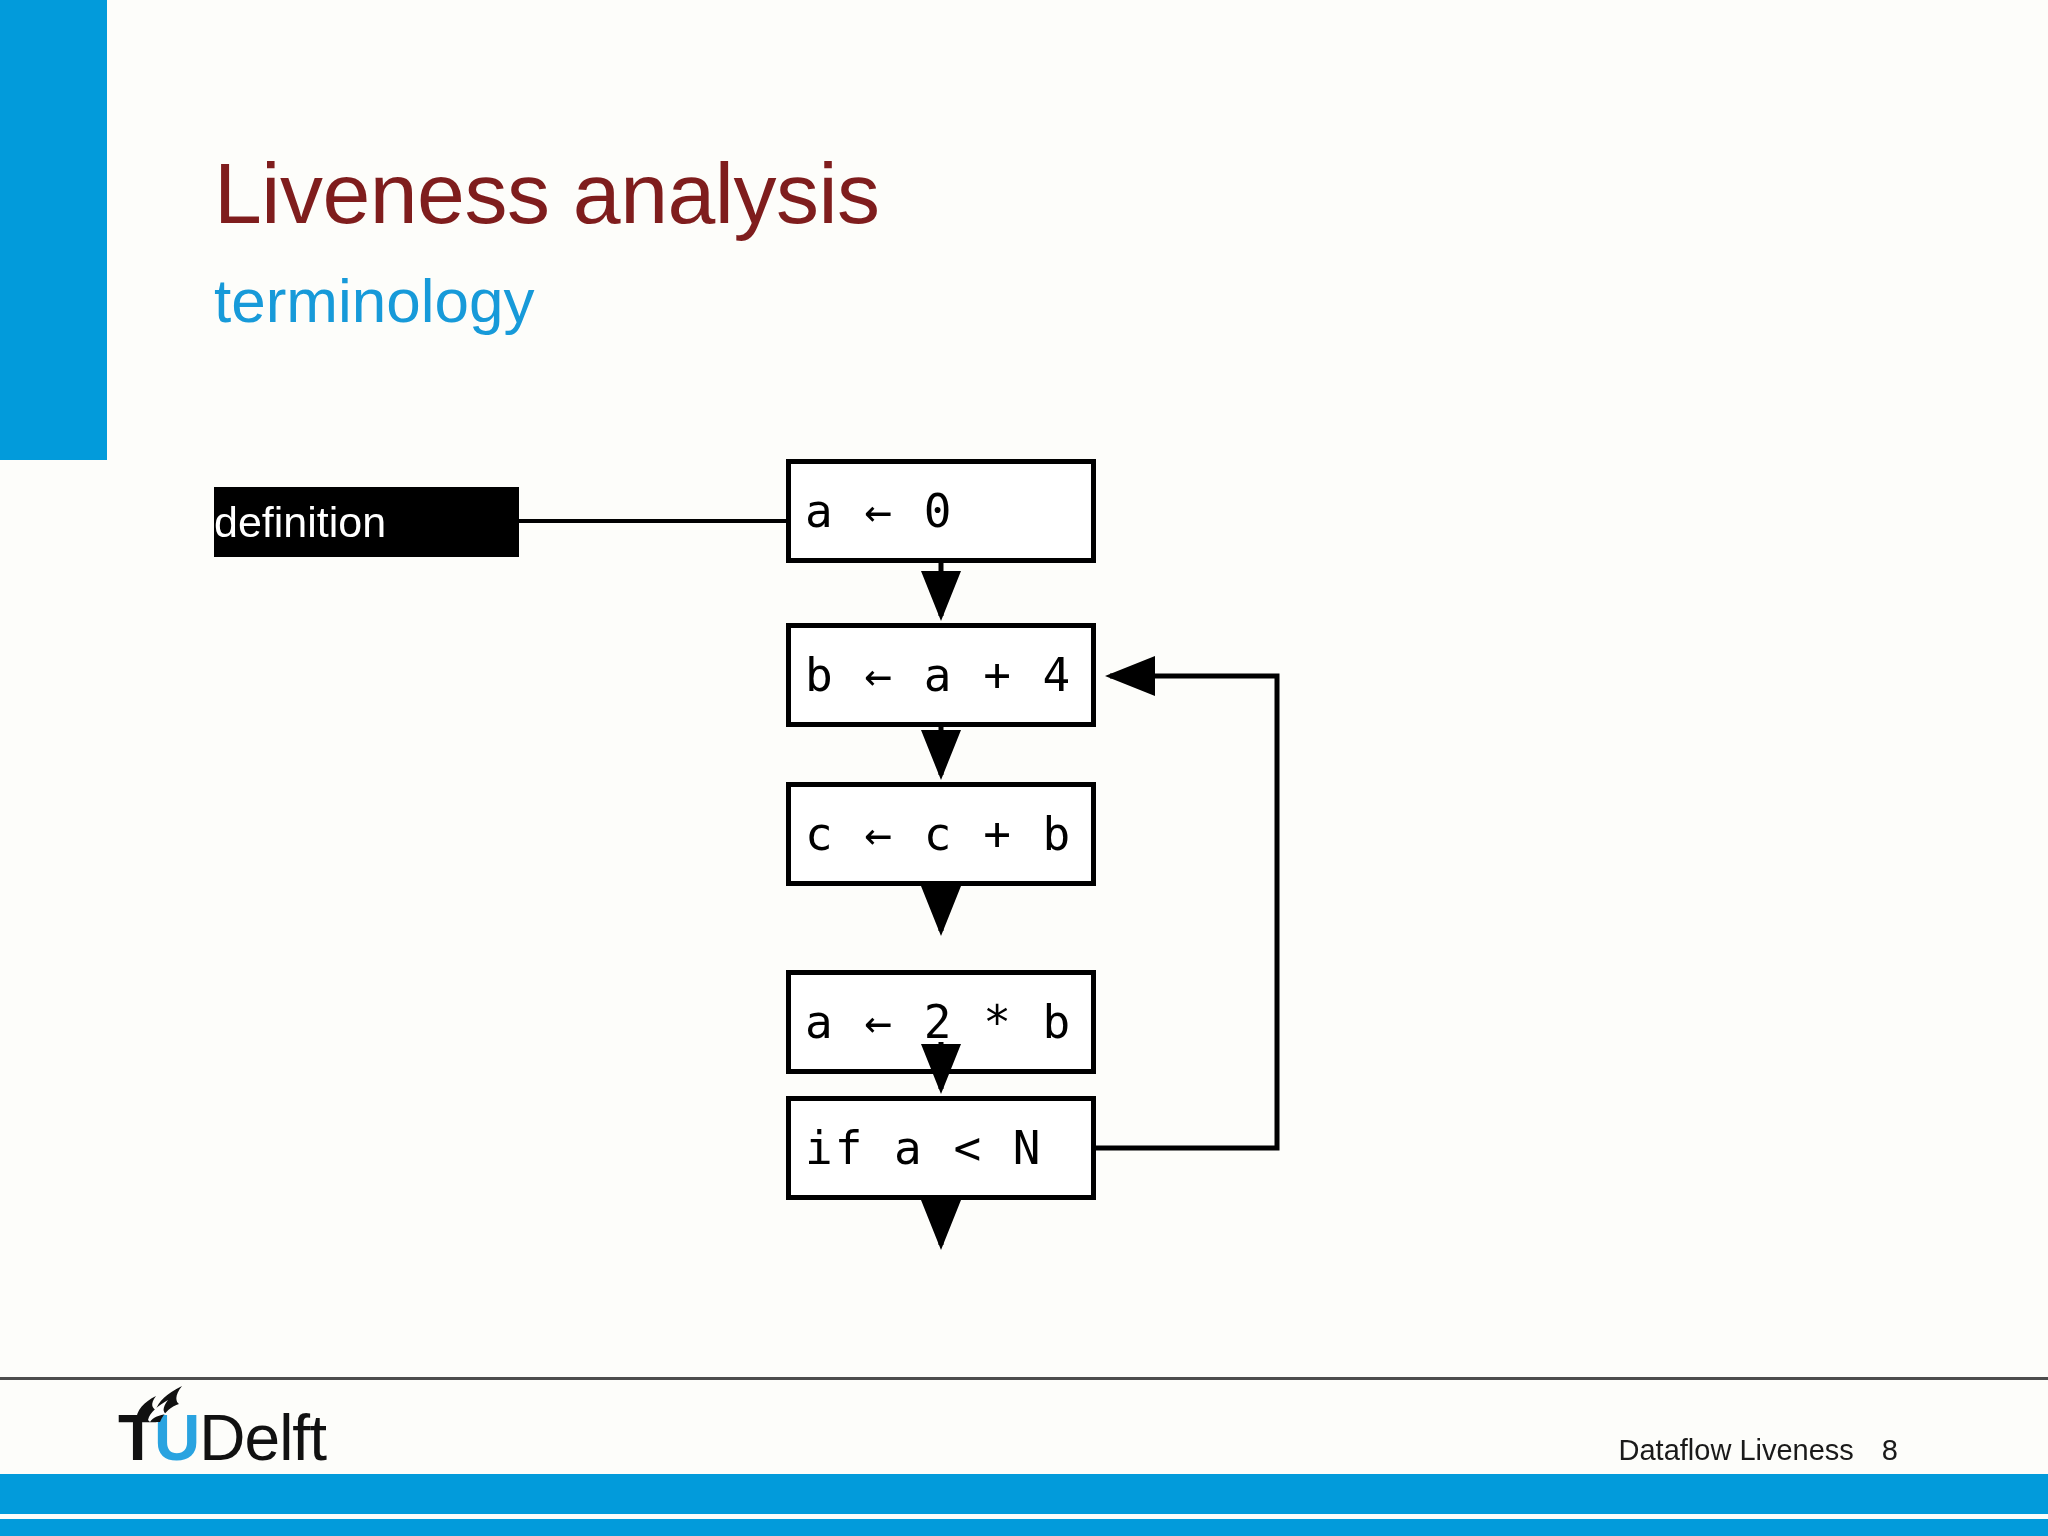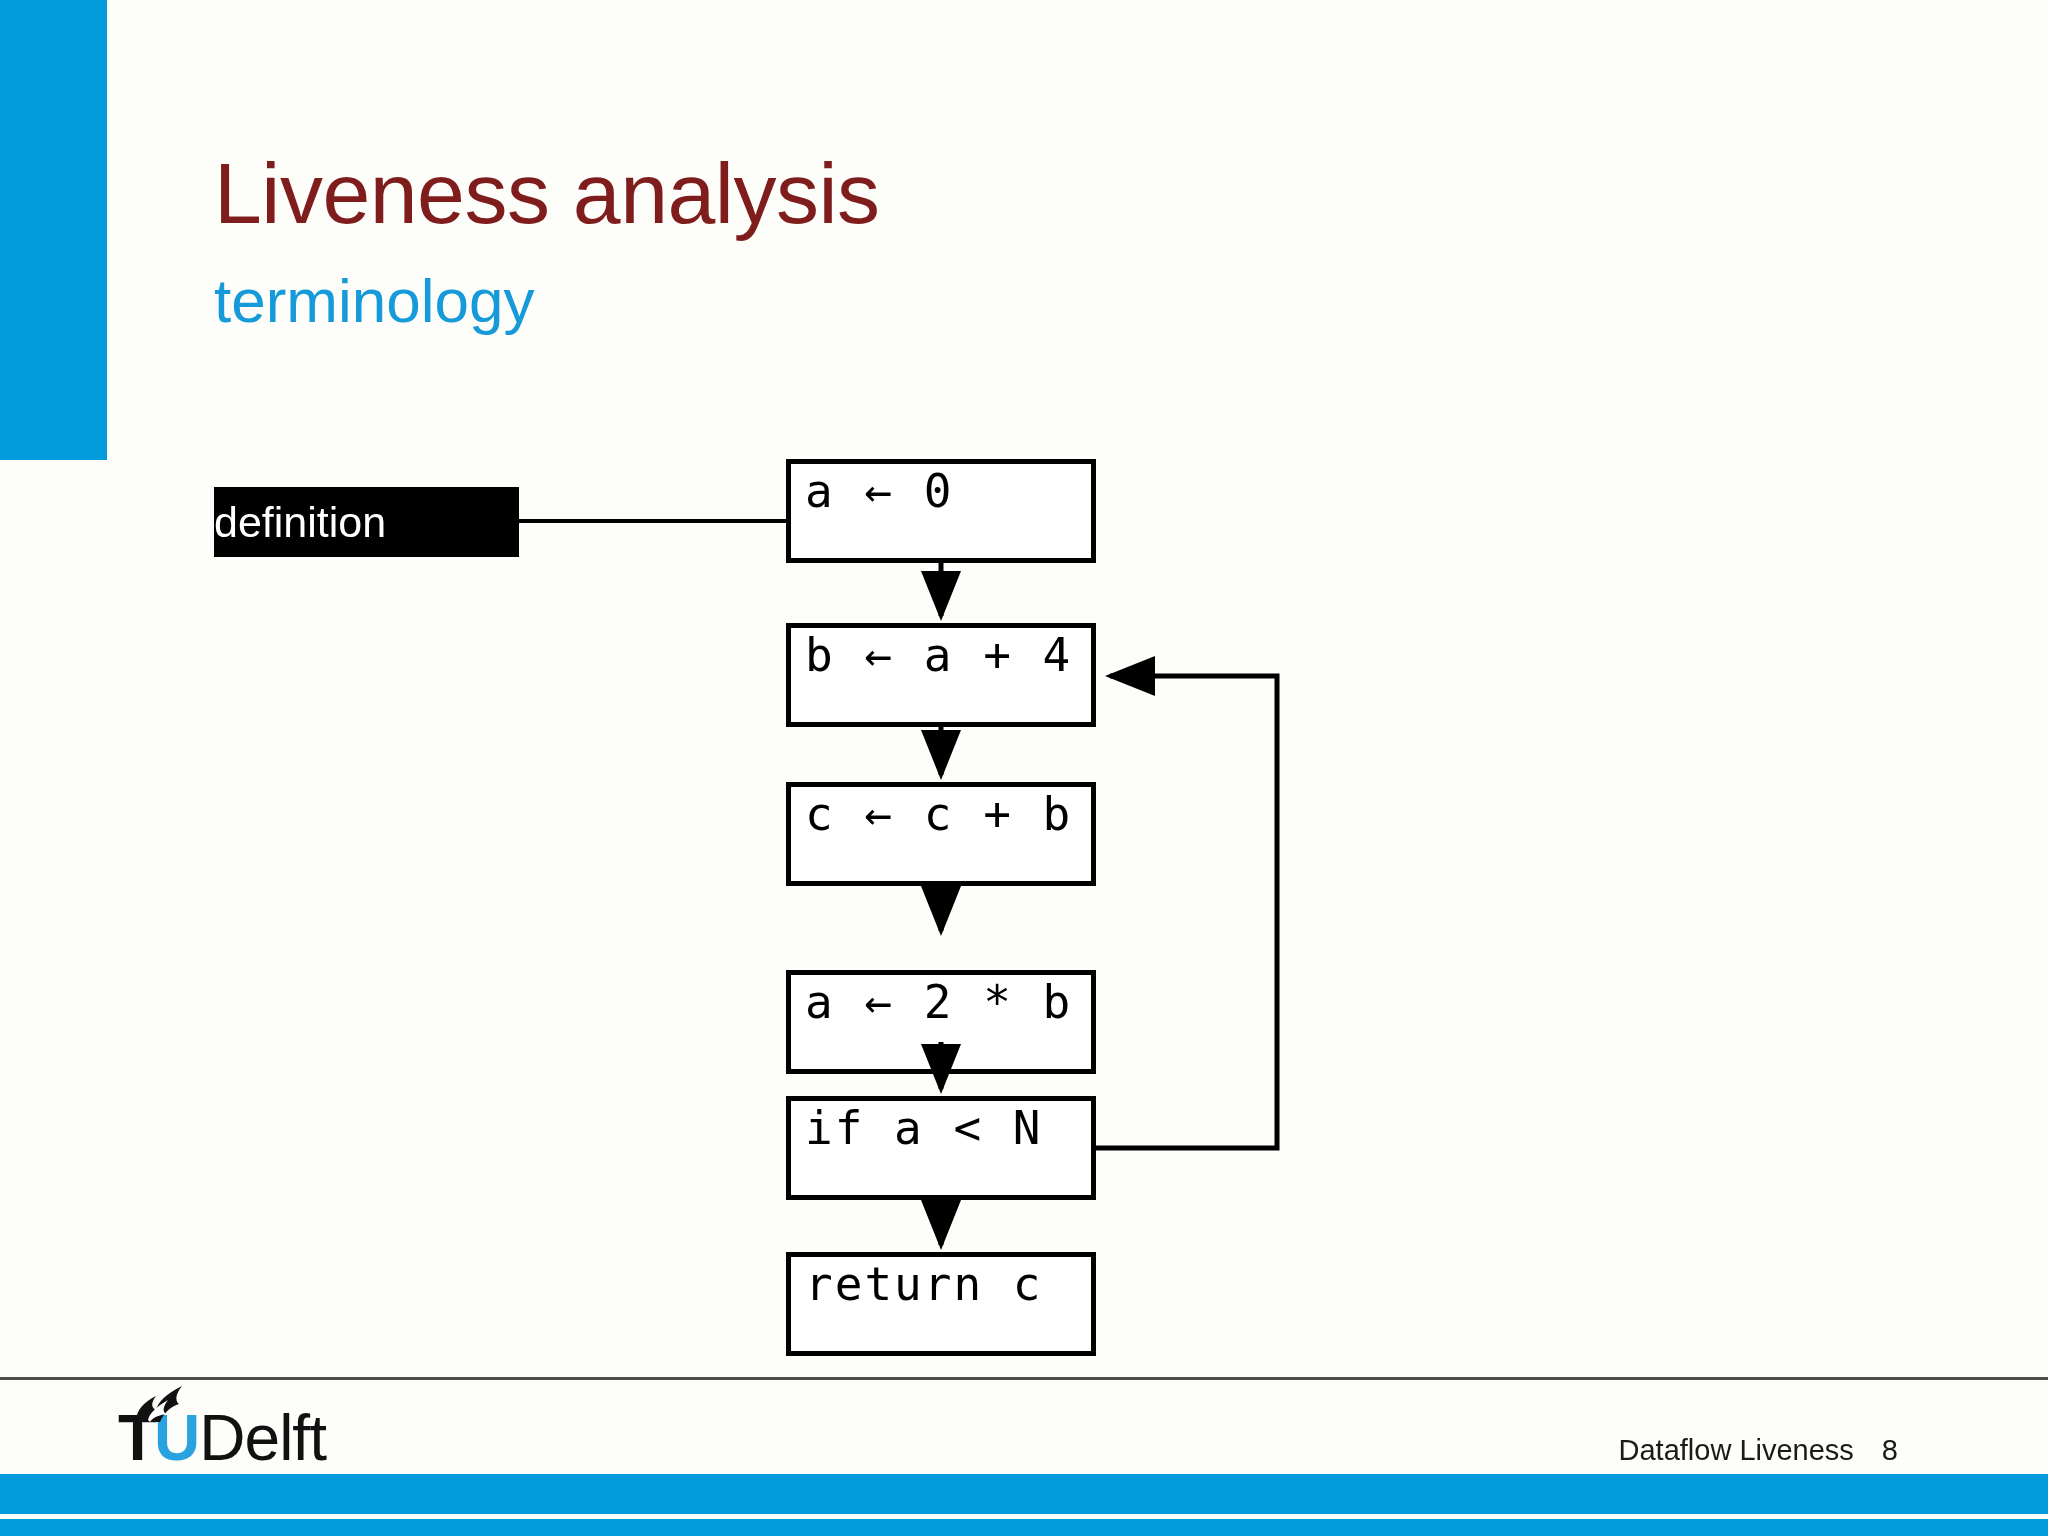--- a/index.html
+++ b/index.html
@@ -84,20 +84,21 @@
   }
   .node {
     position: absolute;
     left: 786px;
     width: 310px;
     height: 104px;
     border: 5px solid #000000;
     background: #ffffff;
     box-sizing: border-box;
     display: flex;
+    align-items: center;
   }
   .node .code {
     font-family: "DejaVu Sans Mono", "Liberation Mono", monospace;
     font-size: 46px;
     color: #000000;
     padding-left: 14px;
     letter-spacing: 2px;
     white-space: pre;
   }
   .node.n0 { top: 459px; }
@@ -183,23 +184,20 @@
     <span class="code">b ← a + 4</span>
   </div>
   <div class="node n2">
     <span class="code">c ← c + b</span>
   </div>
   <div class="node n3">
     <span class="code">a ← 2 * b</span>
   </div>
   <div class="node n4">
     <span class="code">if a &lt; N</span>
-  </div>
-  <div class="node n5">
-    <span class="code">return c</span>
   </div>
 
   <svg class="cfg" viewBox="0 0 2048 1536" xmlns="http://www.w3.org/2000/svg">
     <defs>
       <marker id="arrow" markerWidth="10" markerHeight="8" refX="9" refY="4" orient="auto" markerUnits="strokeWidth">
         <path d="M0,0 L10,4 L0,8 z" fill="#000000"></path>
       </marker>
     </defs>
     <g stroke="#000000" stroke-width="5" fill="none">
       <line x1="941" y1="563" x2="941" y2="616" marker-end="url(#arrow)"></line>

